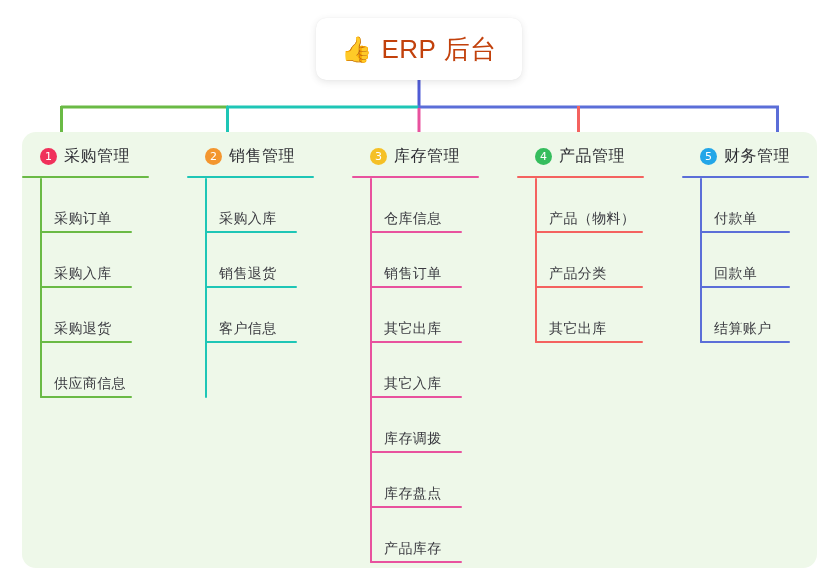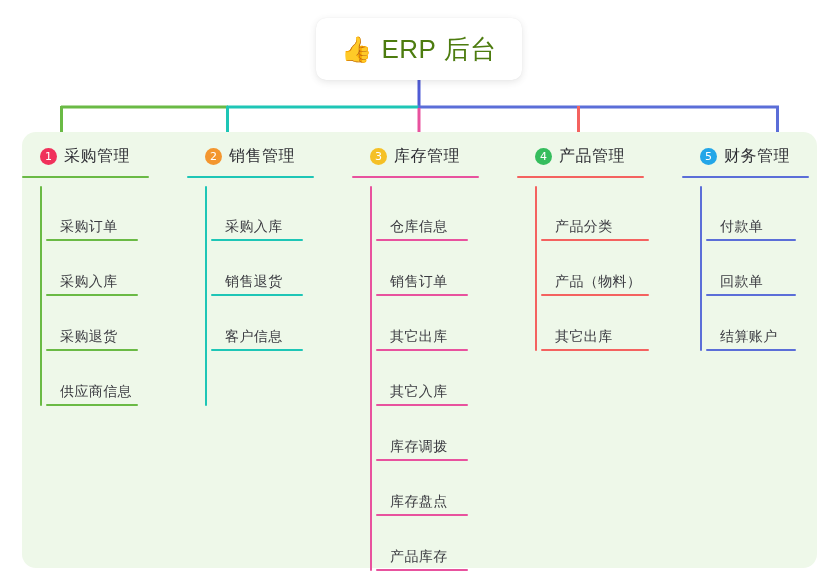--- a/index.html
+++ b/index.html
@@ -34,21 +34,21 @@
     display: flex;
     align-items: center;
     gap: 9px;
   }
   #mindmap-root .root-emoji {
     font-size: 25px;
     line-height: 1;
   }
   #mindmap-root .root-title {
     font-size: 26px;
-    color: #4d7c0f;
+    color: #c2410c;
     letter-spacing: .5px;
     white-space: nowrap;
   }
 
   
   #connectors {
     position: absolute;
     left: 0;
     top: 0;
     width: 839px;
@@ -100,22 +100,22 @@
     text-align: right;
   }
   .branch-rule {
     height: 2px;
     margin-top: 7px;
     border-radius: 1px;
   }
 
   .leaf-list {
     position: relative;
-    margin-top: 8px;
-    padding-left: 24px;
+    margin-top: 0;
+    padding-left: 18px;
     box-sizing: border-box;
   }
   .leaf-spine {
     position: absolute;
     left: 18px;
     top: 0;
     width: 2px;
     border-radius: 1px;
   }
   .leaf-item {
@@ -257,25 +257,25 @@
   </div>
     <div class="branch-col" style="left: 517px;">
     <div class="branch-head">
       <span class="branch-badge" style="background: rgb(53, 189, 93);">4</span>
       <span class="branch-label">产品管理</span>
     </div>
     <div class="branch-rule" style="background: rgb(244, 98, 95); width: 127px; margin-left: 0px;"></div>
     <div class="leaf-list">
       <div class="leaf-spine" style="background: rgb(244, 98, 95); height: 165px;"></div>
     <div class="leaf-item">
+          <span class="leaf-text">产品（物料）</span>
+          <div class="leaf-rule" style="background: rgb(244, 98, 95); width: 108px;"></div>
+        </div>
+        <div class="leaf-item">
           <span class="leaf-text">产品分类</span>
-          <div class="leaf-rule" style="background: rgb(244, 98, 95); width: 108px;"></div>
-        </div>
-        <div class="leaf-item">
-          <span class="leaf-text">产品（物料）</span>
           <div class="leaf-rule" style="background: rgb(244, 98, 95); width: 108px;"></div>
         </div>
         <div class="leaf-item">
           <span class="leaf-text">其它出库</span>
           <div class="leaf-rule" style="background: rgb(244, 98, 95); width: 108px;"></div>
         </div>
       </div>
   </div>
     <div class="branch-col" style="left: 682px;">
     <div class="branch-head">

